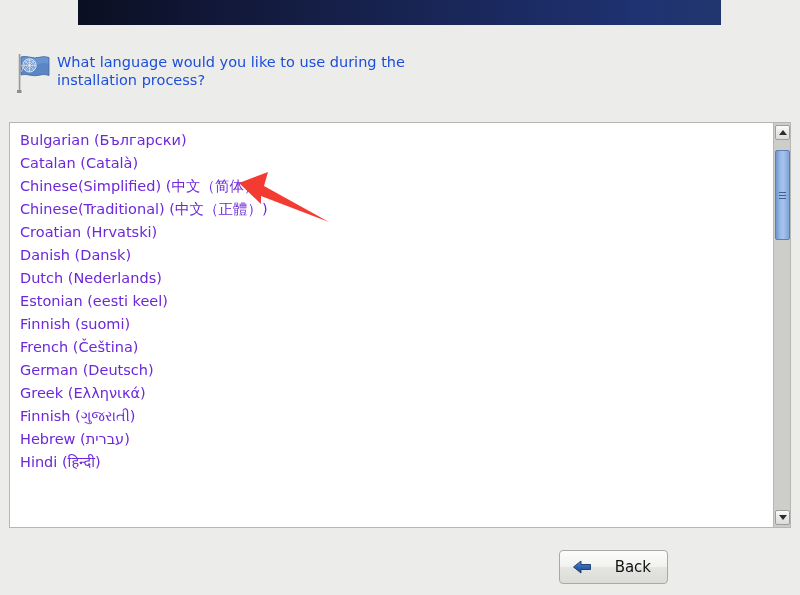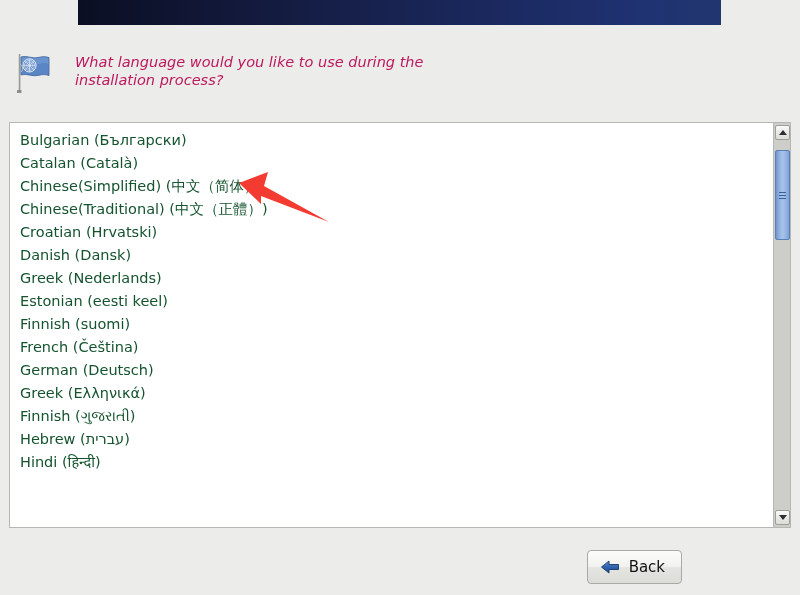--- a/index.html
+++ b/index.html
@@ -35,27 +35,26 @@
     display: flex;
     align-items: flex-start;
   }
   #flag-icon {
     width: 40px;
     height: 42px;
     flex: 0 0 40px;
     margin-top: 5px;
   }
   #question-text {
-    margin-left: 22px;
+    margin-left: 4px;
     font-size: 14.5px;
     line-height: 18px;
-    color: #be185d;
+    color: #1d4ed8;
     padding-top: 6px;
     white-space: pre-line;
-    font-style: italic;
   }
 
   
   #list-box {
     position: absolute;
     left: 9px;
     top: 122px;
     width: 782px;
     height: 406px;
     box-sizing: border-box;
@@ -67,21 +66,21 @@
   #list-items {
     flex: 1 1 auto;
     padding-top: 6px;
     overflow: hidden;
   }
   .list-item {
     height: 23px;
     line-height: 23px;
     padding-left: 10px;
     font-size: 14.5px;
-    color: #14532d;
+    color: #6d28d9;
     white-space: nowrap;
   }
   .list-item.selected {
     background: #7ba3d9;
     background: linear-gradient(to bottom, #84aadd 0%, #7099d1 100%);
     color: #ffffff;
   }
 
   
   #vscrollbar {
@@ -154,21 +153,21 @@
   }
   .dlg-button {
     height: 34px;
     box-sizing: border-box;
     padding: 0 16px 0 12px;
     border: 1px solid #a9a9a6;
     border-radius: 4px;
     background: linear-gradient(to bottom, #fcfcfb 0%, #f2f2f0 48%, #e4e4e1 52%, #dcdcd9 100%);
     display: flex;
     align-items: center;
-    gap: 9px;
+    gap: 23px;
     font-size: 15px;
     color: #121212;
     cursor: default;
   }
   .dlg-button.focused {
     border: 1px solid #5a86c2;
     box-shadow: 0 0 0 1px #7ba3d9 inset;
     margin-top: 45px;
   }
   .btn-arrow { width: 20px; height: 16px; flex: 0 0 20px; }
@@ -220,21 +219,21 @@
 </div>
 
 <div id="list-box">
   <div id="list-items">
       <div class="list-item">Bulgarian (Български)</div>
       <div class="list-item">Catalan (Català)</div>
       <div class="list-item">Chinese(Simplified) (中文（简体）)</div>
       <div class="list-item">Chinese(Traditional) (中文（正體）)</div>
       <div class="list-item">Croatian (Hrvatski)</div>
       <div class="list-item">Danish (Dansk)</div>
-      <div class="list-item">Greek (Nederlands)</div>
+      <div class="list-item">Dutch (Nederlands)</div>
       <div class="list-item">Estonian (eesti keel)</div>
       <div class="list-item">Finnish (suomi)</div>
       <div class="list-item">French (Čeština)</div>
       <div class="list-item">German (Deutsch)</div>
       <div class="list-item">Greek (Ελληνικά)</div>
       <div class="list-item">Finnish (ગુજરાતી)</div>
       <div class="list-item">Hebrew (עברית)</div>
       <div class="list-item">Hindi (हिन्दी)</div>
     </div>
 

